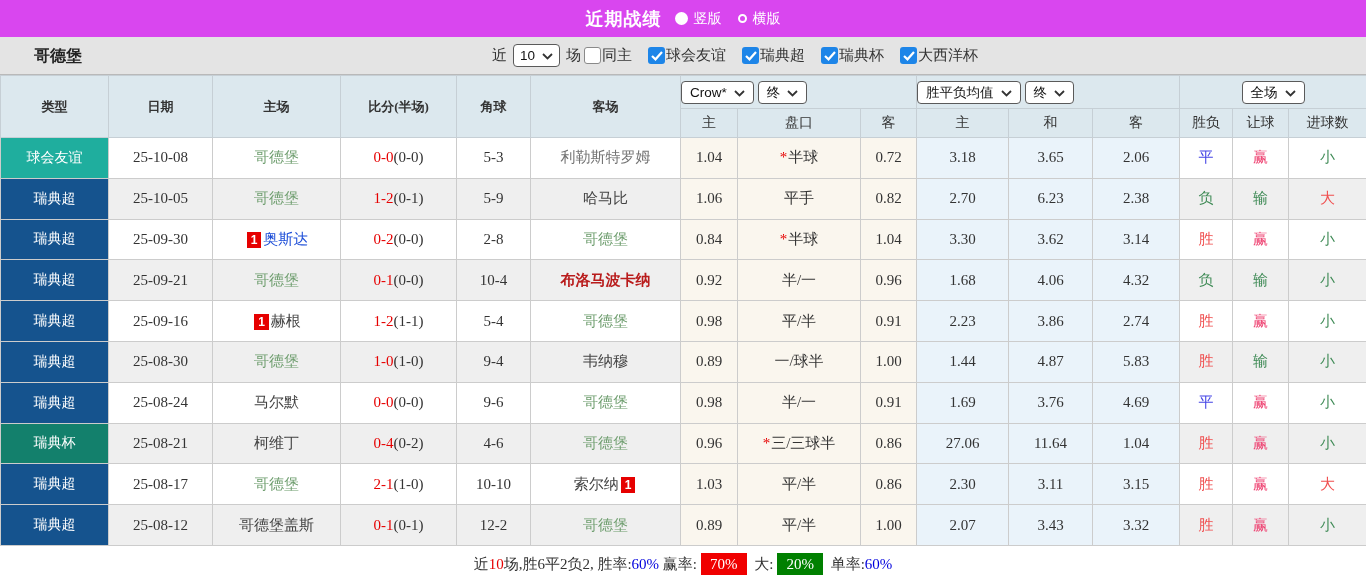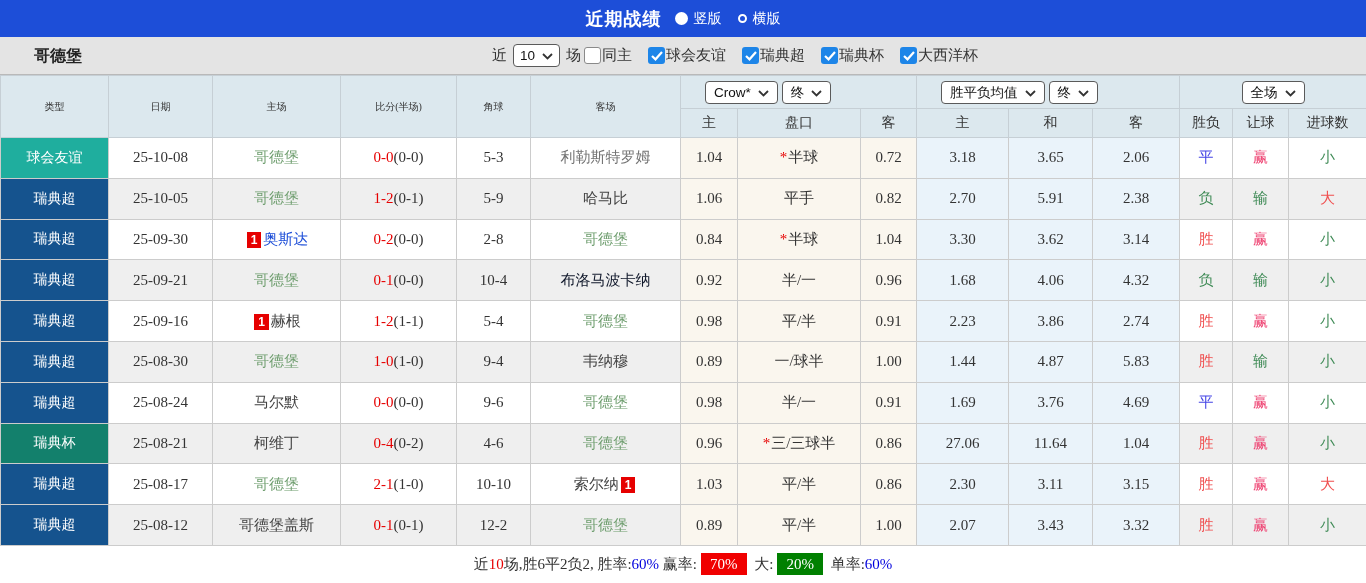--- a/index.html
+++ b/index.html
@@ -3,21 +3,21 @@
 <meta charset="utf-8">
 <style>
   * { box-sizing: border-box; }
   html,body { margin:0; padding:0; }
   body {
     width:1366px; height:583px; overflow:hidden; background:#fff;
     font-family:"Liberation Sans","DejaVu Sans",sans-serif;
   }
   
   .topbar {
-    height:37px; background:#1d4ed8; color:#fff;
+    height:37px; background:#d946ef; color:#fff;
     display:flex; align-items:center; justify-content:center; gap:11px;
   }
   .page-title { font-weight:bold; font-size:18px; letter-spacing:1px; }
   .view-toggle { display:flex; align-items:center; gap:16px; margin-left:2px; }
   .radio-opt { display:flex; align-items:center; gap:6px; font-size:14px; cursor:pointer; }
   .radio-dot { width:13px; height:13px; border-radius:50%; background:#fff; }
   .radio-ring { width:9px; height:9px; border-radius:50%; border:2.5px solid #fff; background:transparent; }
   
   .filterbar {
     height:38px; background:#e4e4e4; position:relative;
@@ -37,23 +37,23 @@
     font-family:"Liberation Sans","DejaVu Sans",sans-serif;
     font-size:13.5px; color:#111; line-height:17px; cursor:pointer;
   }
   .filters .sel { margin:0 3px; padding:2px 6px; }
   
   table { border-collapse:collapse; table-layout:fixed; width:1366px;
     font-family:"Liberation Serif","DejaVu Serif",serif; }
   thead th { background:#dce8ee; border:1px solid #c6cfd5; font-weight:normal; color:#333; }
   .hrow1 { height:33px; }
   .hrow2 { height:29px; }
-  .hrow1 th[rowspan] { font-size:10px; }
+  .hrow1 th[rowspan] { font-size:13px;font-weight:bold; }
   .hrow2 th { font-size:14px; }
-  th.group-left { text-align:left; padding-left:24px; }
+  th.group-left { text-align:left; padding-left:0; }
   th.group-center { text-align:center; }
   tbody td { border:1px solid #ccc; text-align:center; height:40.8px; padding:0 2px;
     font-size:15px; color:#333; overflow:hidden; white-space:nowrap; }
   tbody tr { background:#fff; }
   tbody tr:nth-child(even) { background:#efefef; }
   td.col-crow { background:#faf6ee; }
   td.col-avg  { background:#eaf3fa; }
   td.type-cell { color:#fff; font-size:14px; }
   .score-ft { color:#e60000; }
   .score-ht { color:#333; }
@@ -239,21 +239,21 @@
         <td class="type-cell" style="background: rgb(21, 83, 142);">瑞典超</td>
         <td>25-10-05</td>
         <td><span style="color: rgb(111, 158, 111);">哥德堡</span></td>
         <td><span class="score-ft">1-2</span><span class="score-ht">(0-1)</span></td>
         <td>5-9</td>
         <td><span style="color: rgb(68, 68, 68);">哈马比</span></td>
         <td class="col-crow">1.06</td>
         <td class="col-crow"><span>平手</span></td>
         <td class="col-crow">0.82</td>
         <td class="col-avg">2.70</td>
-        <td class="col-avg">5.91</td>
+        <td class="col-avg">6.23</td>
         <td class="col-avg">2.38</td>
         <td style="color: rgb(62, 138, 85);">负</td>
         <td style="color: rgb(62, 138, 85);">输</td>
         <td style="color: rgb(240, 80, 80);">大</td>
       </tr>
       <tr>
         <td class="type-cell" style="background: rgb(21, 83, 142);">瑞典超</td>
         <td>25-09-30</td>
         <td><span class="card-badge">1</span><span style="color: #1d4ed8;">奥斯达</span></td>
         <td><span class="score-ft">0-2</span><span class="score-ht">(0-0)</span></td>
@@ -268,21 +268,21 @@
         <td style="color: rgb(240, 80, 80);">胜</td>
         <td style="color: rgb(238, 63, 111);">赢</td>
         <td style="color: rgb(62, 138, 85);">小</td>
       </tr>
       <tr>
         <td class="type-cell" style="background: rgb(21, 83, 142);">瑞典超</td>
         <td>25-09-21</td>
         <td><span style="color: rgb(111, 158, 111);">哥德堡</span></td>
         <td><span class="score-ft">0-1</span><span class="score-ht">(0-0)</span></td>
         <td>10-4</td>
-        <td><span style="color: #0f172a;">布洛马波卡纳</span></td>
+        <td><span style="color: #b91c1c; font-weight: bold;">布洛马波卡纳</span></td>
         <td class="col-crow">0.92</td>
         <td class="col-crow"><span>半/一</span></td>
         <td class="col-crow">0.96</td>
         <td class="col-avg">1.68</td>
         <td class="col-avg">4.06</td>
         <td class="col-avg">4.32</td>
         <td style="color: rgb(62, 138, 85);">负</td>
         <td style="color: rgb(62, 138, 85);">输</td>
         <td style="color: rgb(62, 138, 85);">小</td>
       </tr>

